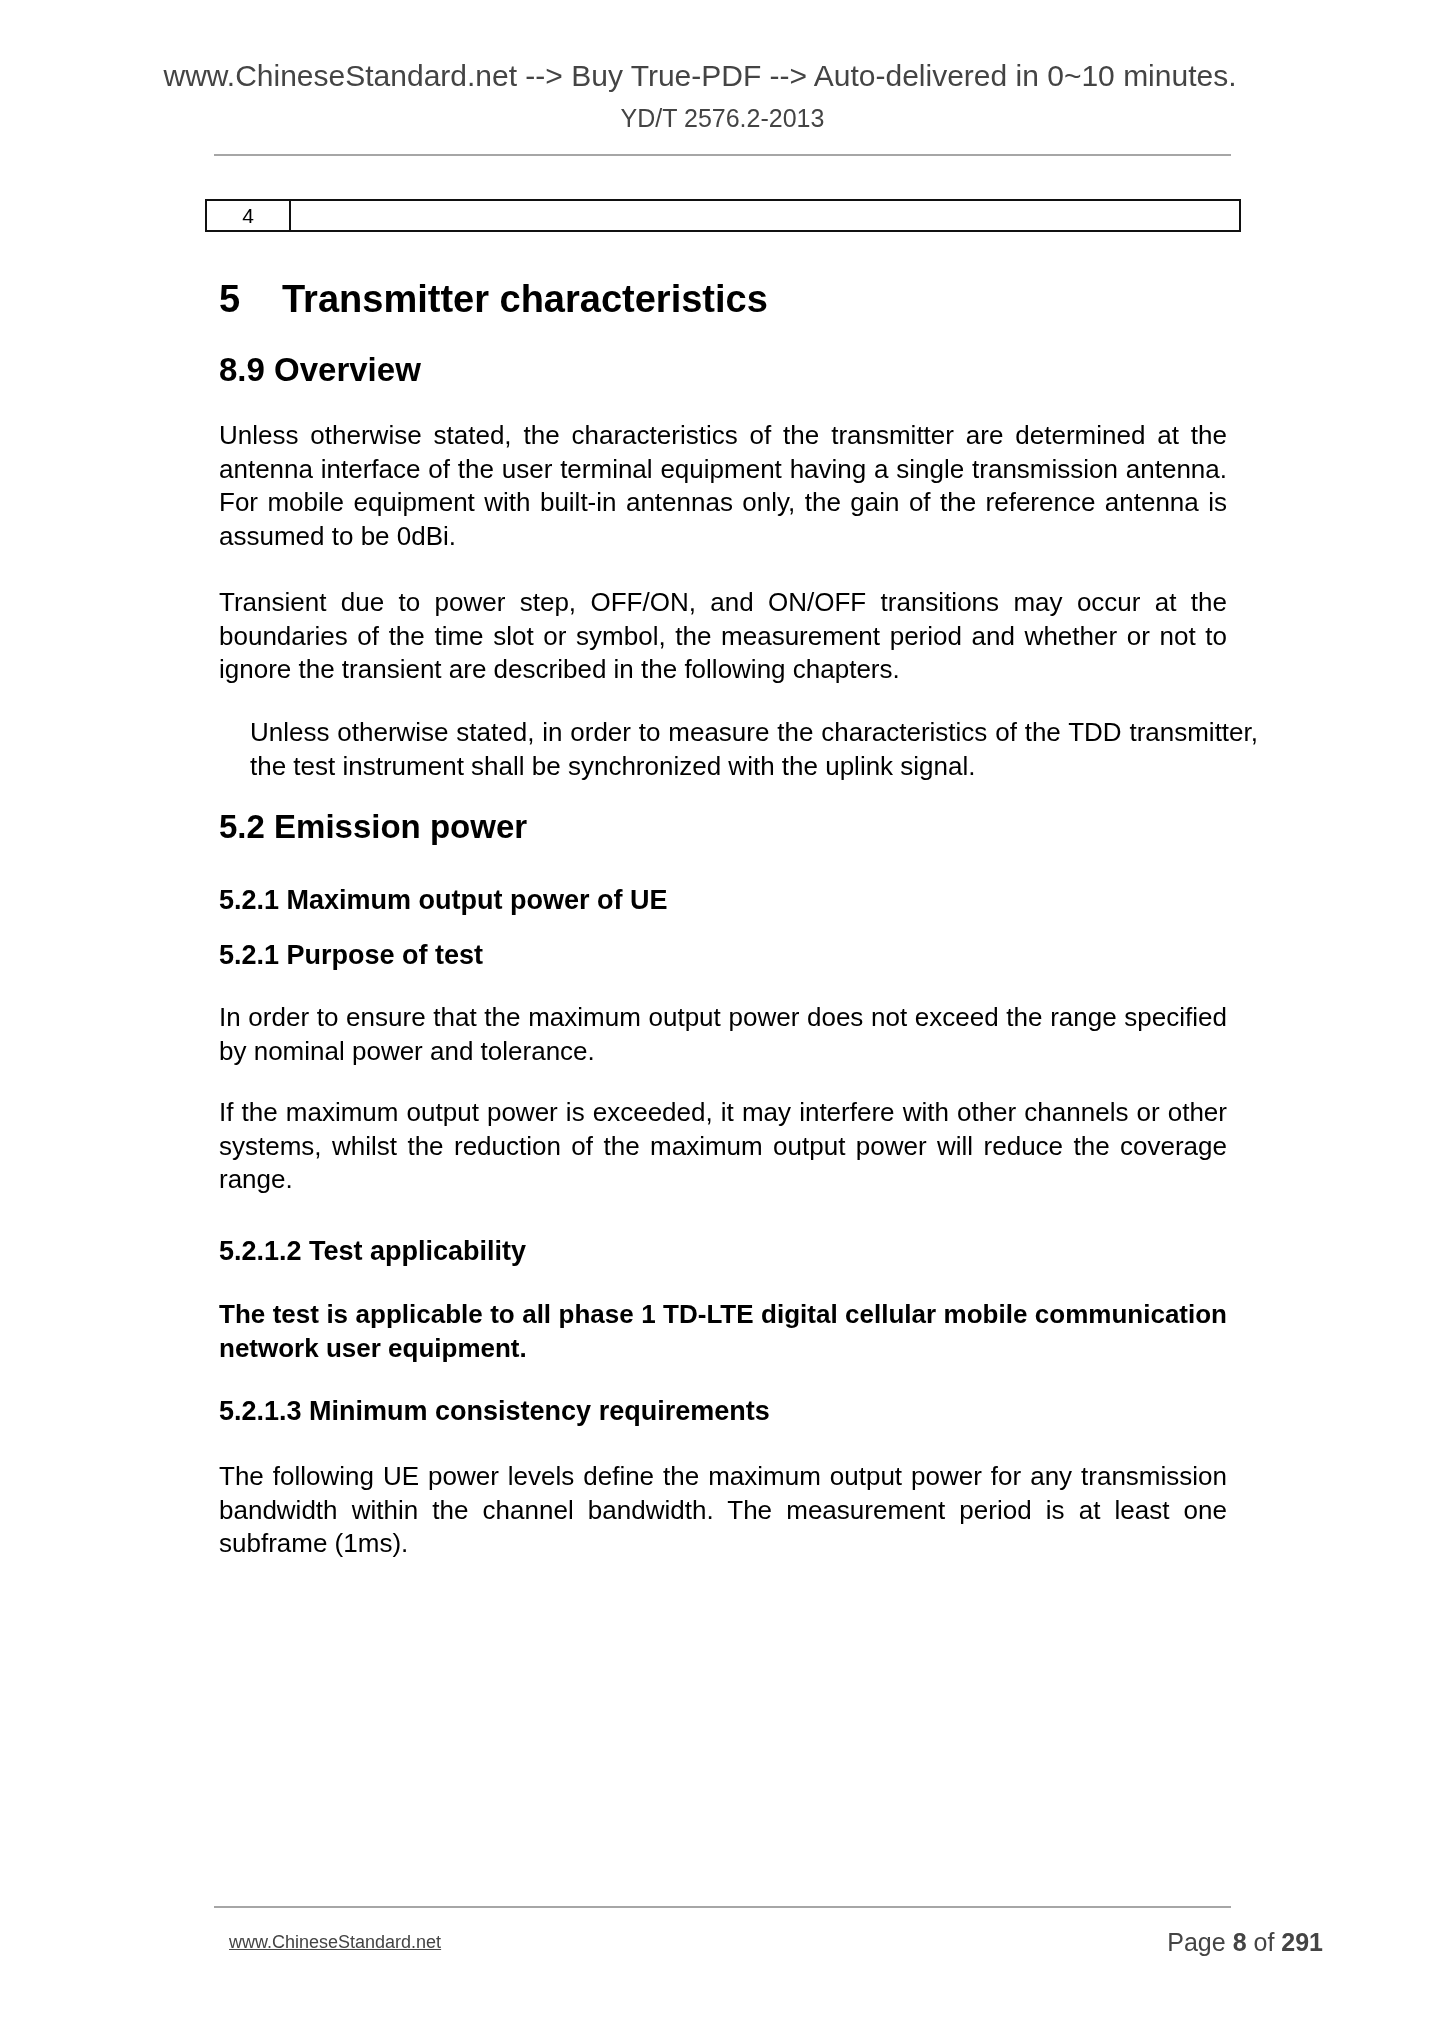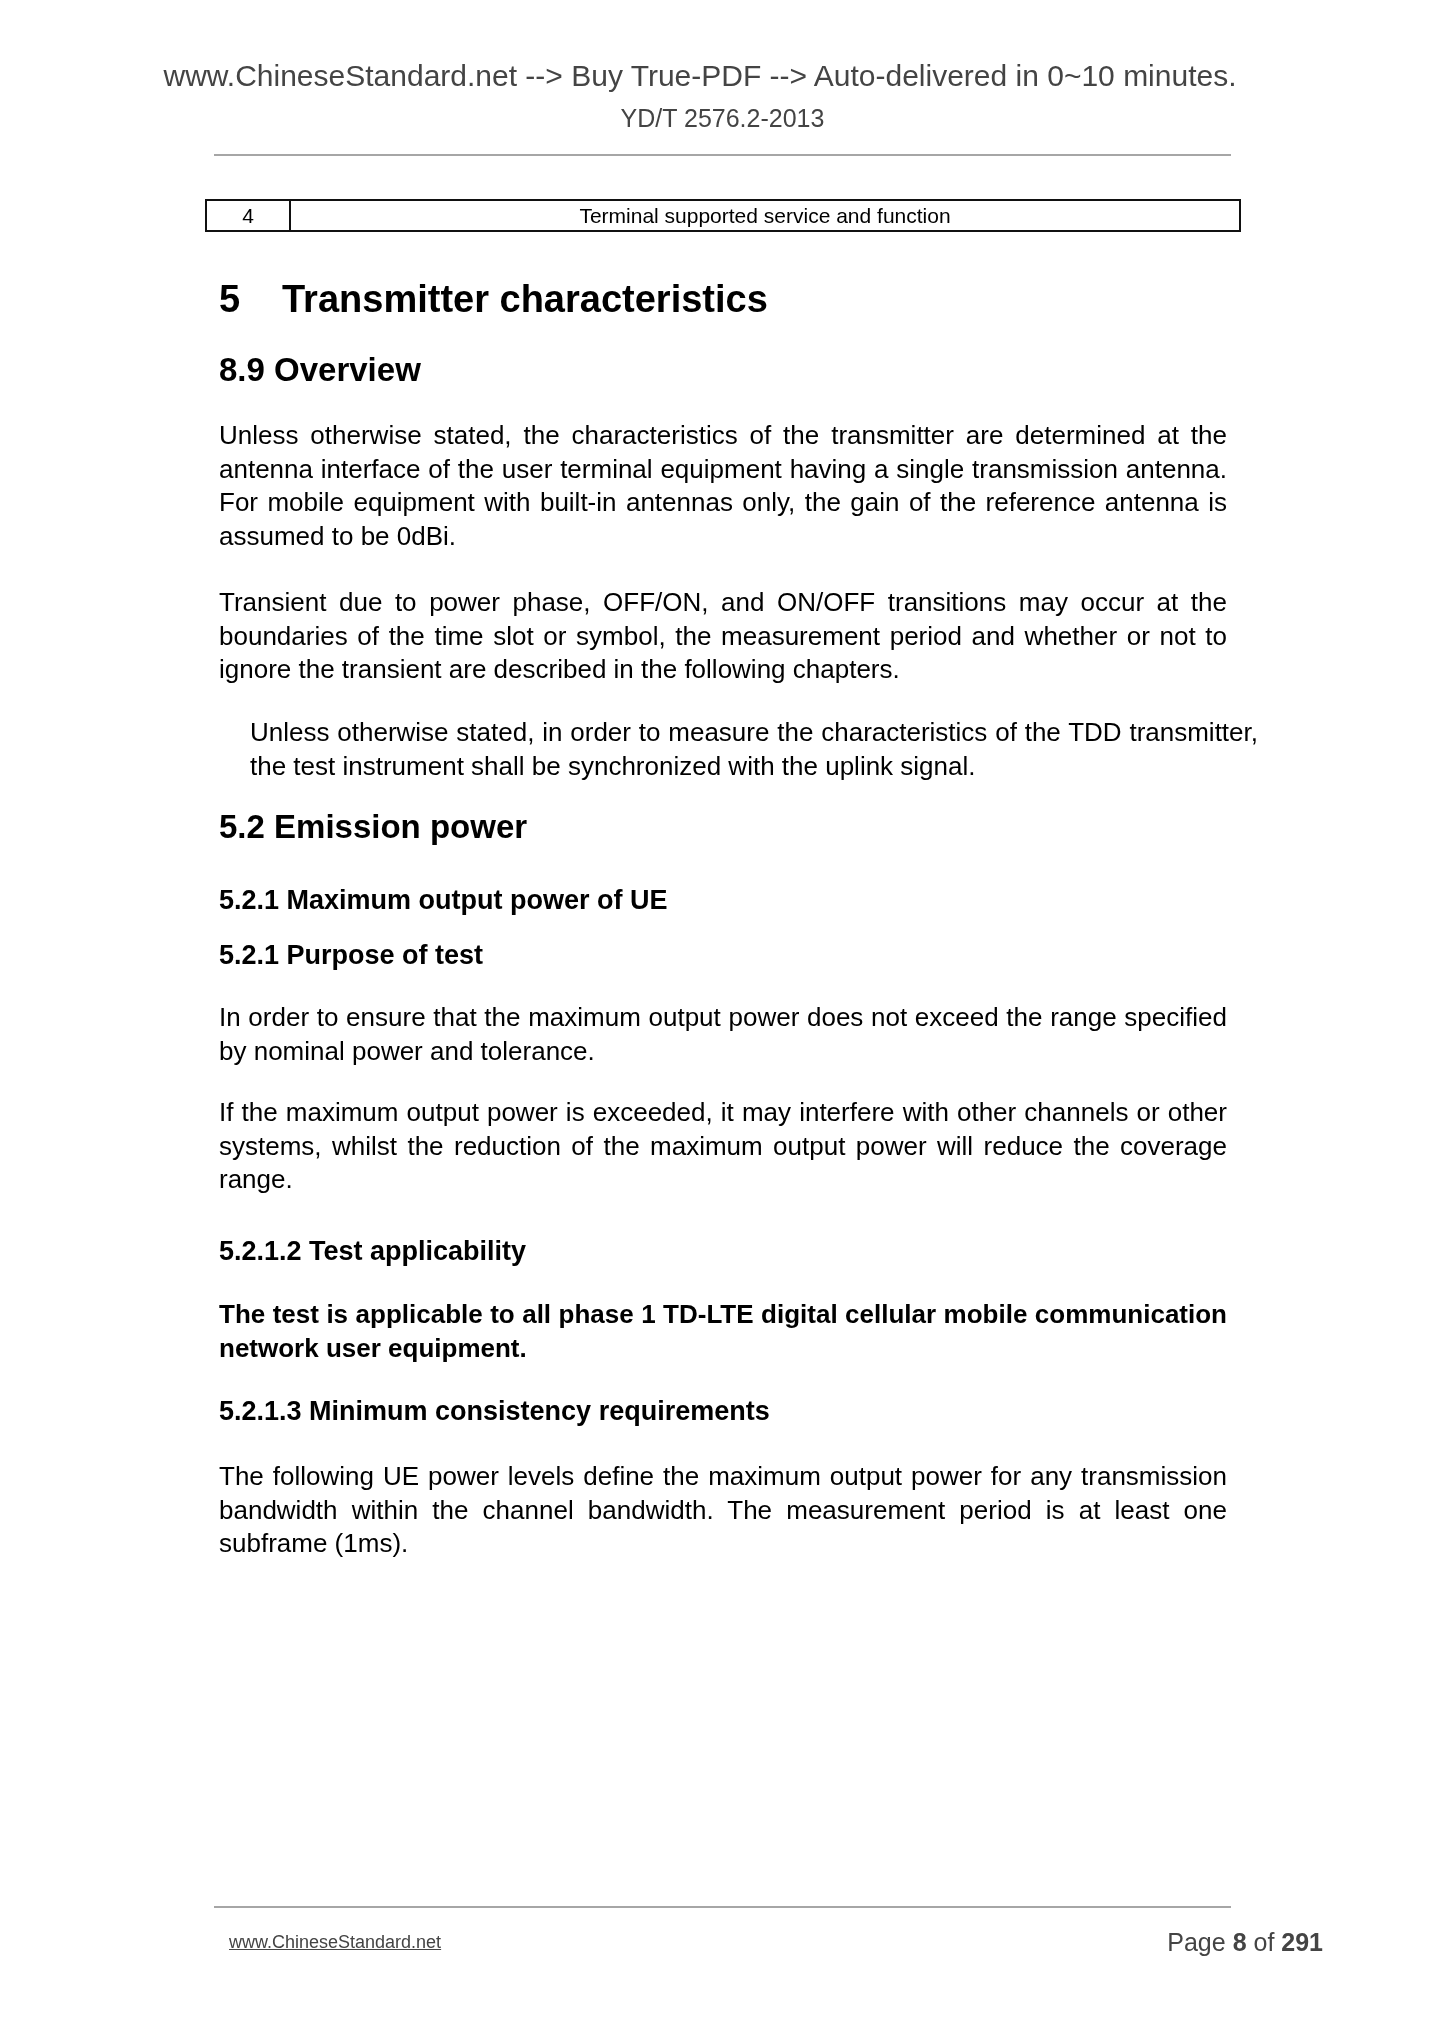--- a/index.html
+++ b/index.html
@@ -24,31 +24,30 @@
 </style>
 </head>
 <body>
 
 <div class="abs hdr1">www.ChineseStandard.net --&gt; Buy True-PDF --&gt; Auto-delivered in 0~10 minutes.</div>
 <div class="abs hdr2">YD/T 2576.2-2013</div>
 <div class="abs rule" style="top:154px;"></div>
 
 <div class="abs toc">
   <div class="num">4</div>
-  <div class="title">Terminal supported service and function</div>
 </div>
 
 <div class="abs h1">
   <span class="n">5</span><span>Transmitter characteristics</span>
 </div>
 
 <div class="abs h2" style="top:350px;">8.9 Overview</div>
 
 <p class="abs p" style="top:419px;">Unless otherwise stated, the characteristics of the transmitter are determined at the antenna interface of the user terminal equipment having a single transmission antenna. For mobile equipment with built-in antennas only, the gain of the reference antenna is assumed to be 0dBi.</p>
-<p class="abs p" style="top:586px;">Transient due to power phase, OFF/ON, and ON/OFF transitions may occur at the boundaries of the time slot or symbol, the measurement period and whether or not to ignore the transient are described in the following chapters.</p>
+<p class="abs p" style="top:586px;">Transient due to power step, OFF/ON, and ON/OFF transitions may occur at the boundaries of the time slot or symbol, the measurement period and whether or not to ignore the transient are described in the following chapters.</p>
 <p class="abs p" style="top:716px;margin-left:31px;">Unless otherwise stated, in order to measure the characteristics of the TDD transmitter, the test instrument shall be synchronized with the uplink signal.</p>
 
 <div class="abs h2" style="top:807px;">5.2 Emission power</div>
 <div class="abs h3" style="top:875px;margin-top:8px;">5.2.1 Maximum output power of UE</div>
 <div class="abs h3" style="top:938px;">5.2.1 Purpose of test</div>
 
 <p class="abs p" style="top:1001px;">In order to ensure that the maximum output power does not exceed the range specified by nominal power and tolerance.</p>
 <p class="abs p" style="top:1096px;">If the maximum output power is exceeded, it may interfere with other channels or other systems, whilst the reduction of the maximum output power will reduce the coverage range.</p>
 
 <div class="abs h3" style="top:1234px;">5.2.1.2 Test applicability</div>

